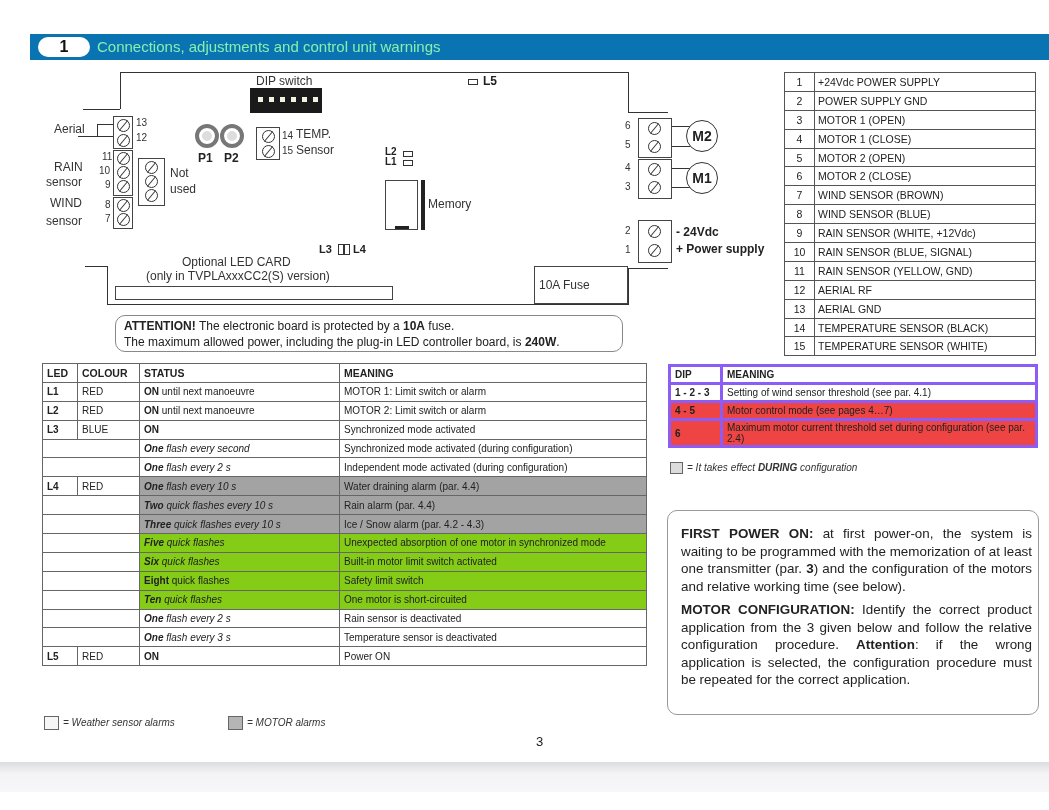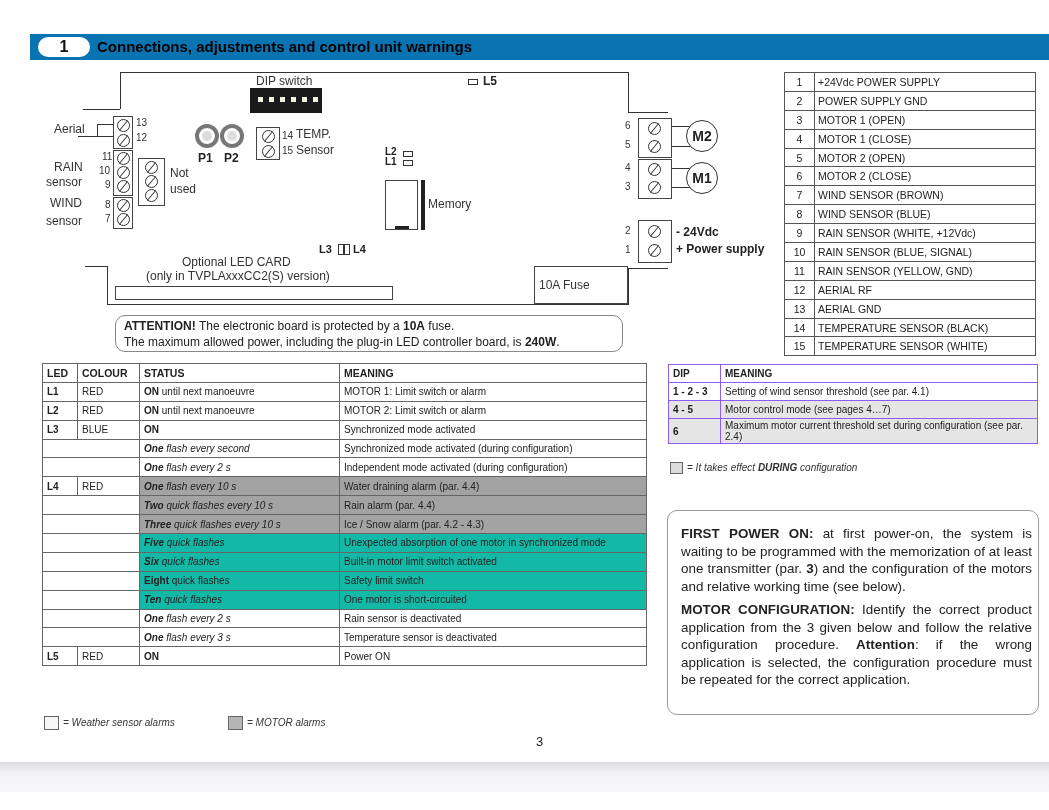--- a/index.html
+++ b/index.html
@@ -1,21 +1,21 @@
 <!DOCTYPE html>
 <html><head>
 <meta charset="utf-8">
 <style>
   * { box-sizing: border-box; margin: 0; padding: 0; }
   html, body { width: 1049px; height: 810px; background: #ffffff; overflow: hidden; }
   body { font-family: "Liberation Sans", sans-serif; color: #222; position: relative; }
   .page { position: absolute; left: 0; top: 0; width: 1049px; height: 762px; background: #fff; }
   .header-bar { position: absolute; left: 30px; top: 34px; width: 1019px; height: 26px; background: #0a74b3; }
   .header-num { position: absolute; left: 8px; top: 3px; width: 52px; height: 20px; background: #fff; border-radius: 10px; font-weight: bold; font-size: 16px; text-align: center; line-height: 20px; color: #111; }
-  .header-title { position: absolute; left: 67px; top: 3px; color: #000000; font-weight: bold; font-size: 15px; line-height: 20px; }
+  .header-title { position: absolute; left: 67px; top: 3px; color: #86efac; font-weight: normal; font-size: 15px; line-height: 20px; }
 
   .diagram { position: absolute; left: 40px; top: 68px; width: 740px; height: 290px; }
   .abs { position: absolute; }
   .line { position: absolute; background: #333; }
   .tb { position: absolute; border: 1px solid #444; background: #fff; }
   .screw { position: absolute; width: 13px; height: 13px; border: 1px solid #333; border-radius: 50%; }
   .screw::after { content: ""; position: absolute; left: 5px; top: -1px; width: 1px; height: 13px; background: #333; transform: rotate(40deg); }
   .lbl { position: absolute; font-size: 12px; color: #333; white-space: nowrap; }
   .lbl-sm { position: absolute; font-size: 10px; color: #333; }
   .lbl-b { position: absolute; font-size: 12px; font-weight: bold; color: #222; white-space: nowrap; }
@@ -32,31 +32,31 @@
   .term-table td { border: 1px solid #555; height: 18.9px; padding: 0 3px; color: #222; }
   .term-table td.n { width: 30px; text-align: center; }
 
   .led-table { position: absolute; left: 42px; top: 363px; width: 605px; font-size: 10px; }
   .led-table td, .led-table th { border: 1px solid #666; height: 18.9px; padding: 0 4px; text-align: left; white-space: nowrap; }
   .led-table th { font-weight: bold; font-size: 10.5px; }
   .led-table .c1 { width: 35px; font-weight: bold; }
   .led-table .c2 { width: 62px; margin-left: 35px; }
   .led-table .c3 { width: 200px; }
   .led-table tr.light td.s, .led-table tr.light td.m { background: #a3a3a3; }
-  .led-table tr.dark td.s, .led-table tr.dark td.m { background: #14b8a6; }
+  .led-table tr.dark td.s, .led-table tr.dark td.m { background: #84cc16; }
   .led-table td.s b { font-weight: bold; }
 
   .legend { position: absolute; top: 716px; font-size: 10px; font-style: italic; color: #333; }
   .swatch { display: inline-block; width: 15px; height: 14px; border: 1px solid #666; vertical-align: middle; margin-right: 4px; }
 
   .dip-table { position: absolute; left: 668px; top: 364px; width: 370px; font-size: 10px; }
-  .dip-table td, .dip-table th { border: 1px solid #8b5cf6; padding: 1px 4px; text-align: left; height: 18px; }
+  .dip-table td, .dip-table th { border: 3px solid #8b5cf6; padding: 1px 4px; text-align: left; height: 18px; }
   .dip-table th { font-weight: bold; }
   .dip-table td.d { width: 52px; font-weight: bold; }
-  .dip-table tr.g td { background: #e5e5e5; }
+  .dip-table tr.g td { background: #ef4444; }
   .dip-note { position: absolute; left: 670px; top: 462px; font-size: 10px; font-style: italic; color: #333; }
 
   .info-box { position: absolute; left: 667px; top: 510px; width: 372px; height: 205px; border: 1px solid #999; border-radius: 10px; padding: 14px 6px 6px 13px; font-size: 13.4px; line-height: 17.5px; color: #222; text-align: justify; }
   .info-box p { margin-bottom: 6px; }
 
   .page-num { position: absolute; left: 536px; top: 734px; font-size: 13px; color: #222; }
   .bottom-shade { position: absolute; left: 0; top: 762px; width: 1049px; height: 30px; background: linear-gradient(#dcdde0, #f4f4f7 40%, #f7f7fa); }
   .bottom-white { position: absolute; left: 0; top: 792px; width: 1049px; height: 18px; background: #fff; }
 </style>
 </head>

